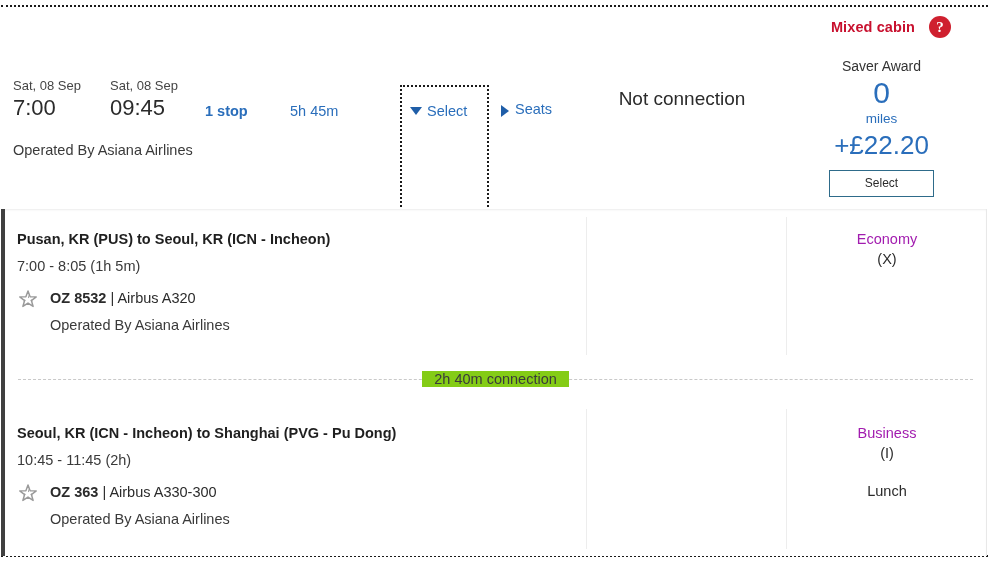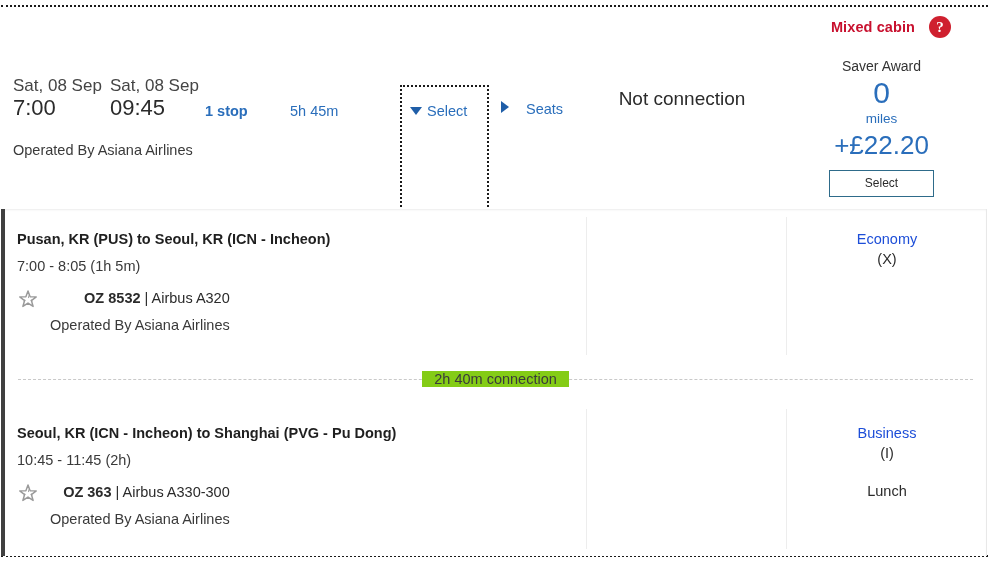--- a/index.html
+++ b/index.html
@@ -70,21 +70,21 @@
     line-height: 22px;
     text-align: center;
     display: block;
     cursor: pointer;
     font-family: "Liberation Serif", serif;
   }
 
   .dep-block { position: absolute; left: 13px; top: 70px; }
   .arr-block { position: absolute; left: 110px; top: 70px; }
   .seg-date {
-    font-size: 17px;
+    font-size: 13px;
     color: #454545;
     line-height: 16px;
     white-space: nowrap;
   }
   .seg-time {
     font-size: 22px;
     color: #2b2b2b;
     line-height: 28px;
     white-space: nowrap;
   }
@@ -134,22 +134,22 @@
     top: 16px;
     display: flex;
     align-items: center;
     gap: 5px;
   }
   .seats-toggle {
     position: absolute;
     left: 501px;
     top: 93px;
     display: flex;
-    align-items: flex-start;
-    gap: 17px;
+    align-items: flex-end;
+    gap: 6px;
     cursor: pointer;
   }
   .tgl-label {
     font-size: 14.5px;
     color: #2a6ebb;
   }
   .caret-down {
     width: 0; height: 0;
     border-left: 6px solid transparent;
     border-right: 6px solid transparent;
@@ -256,21 +256,20 @@
     font-size: 14.5px;
     color: #3a3a3a;
     line-height: 24px;
     margin-top: 4px;
     white-space: nowrap;
   }
   .seg-flight-line {
     display: flex;
     align-items: flex-start;
     margin-top: 10px;
-    text-align: right;
   }
   .alliance-star {
     width: 22px;
     height: 22px;
     flex: 0 0 22px;
     margin-top: 1px;
   }
   .seg-flight-texts { margin-left: 11px; }
   .seg-flight-no {
     font-size: 14.5px;
@@ -300,21 +299,21 @@
 
   .seg-col-cabin {
     position: absolute;
     left: 782px;
     top: 20px;
     width: 200px;
     text-align: center;
   }
   .cabin-name {
     font-size: 14.5px;
-    color: #1d4ed8;
+    color: #a21caf;
     line-height: 20px;
     text-align: center;
   }
   .cabin-code {
     font-size: 14.5px;
     color: #2b2b2b;
     line-height: 20px;
   }
   .cabin-meal {
     font-size: 14.5px;

